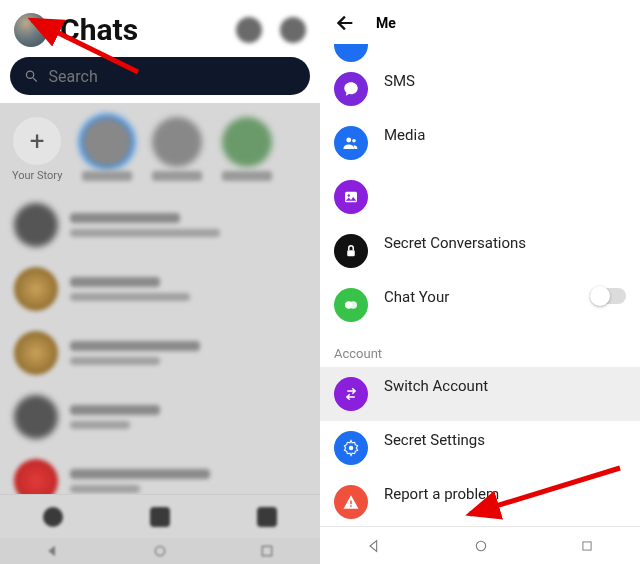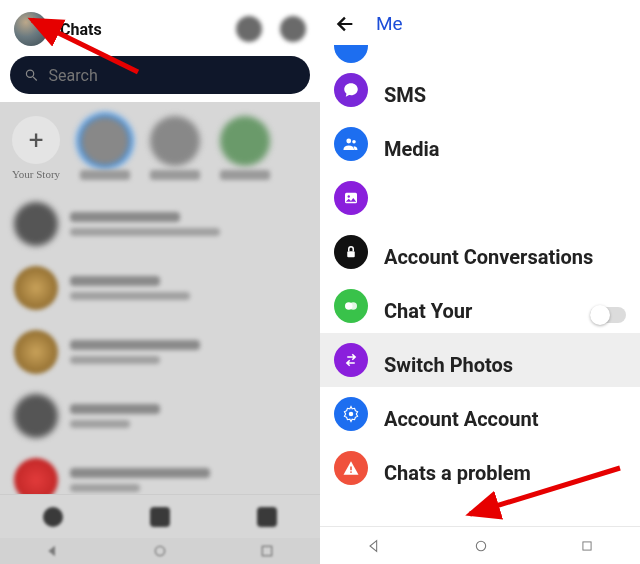--- a/index.html
+++ b/index.html
@@ -5,21 +5,21 @@
   * { box-sizing: border-box; margin: 0; padding: 0; font-family: -apple-system, BlinkMacSystemFont, "Segoe UI", Roboto, Helvetica, Arial, sans-serif; }
   body { width: 640px; height: 564px; overflow: hidden; background: #fff; position: relative; }
   .split { display: flex; width: 640px; height: 564px; }
   .left-pane { width: 320px; height: 564px; position: relative; background: #d7d7d7; overflow:hidden;}
   .right-pane { width: 320px; height: 564px; position: relative; background: #fff; display:flex; flex-direction:column;}
 
   
   .left-top { background:#fff; padding:8px 10px 8px 10px;}
   .left-header { display:flex; align-items:center; gap:12px; padding:4px 4px 10px 4px; position:relative;}
   .avatar-main { width:34px; height:34px; border-radius:50%; background: radial-gradient(circle at 35% 30%, #bca88a 0%, #6b7a80 45%, #3a4a52 100%);}
-  .chats-title { font-size:16px; font-weight:700; color:#111;}
+  .chats-title { font-size:30px; font-weight:700; color:#111;}
   .left-header-icons { margin-left:auto; display:flex; gap:18px;}
   .hicon { width:26px; height:26px; border-radius:50%; background:#6a6a6a; filter: blur(2px);}
   .search-wrap { background:#0f172a; border-radius:22px; height:38px; display:flex; align-items:center; padding:0 14px; gap:10px; color:#7a7a7a;}
   .search-wrap input { border:none; background:transparent; outline:none; font-size:16px; color:#7a7a7a; width:100%;}
   .search-icon { width:16px; height:16px; }
 
   .stories { display:flex; gap:20px; padding:14px 12px 6px 12px;}
   .story { display:flex; flex-direction:column; align-items:center; gap:4px;}
   .story-ring { width:50px; height:50px; border-radius:50%; background:#888; filter: blur(3px);}
   .story-plus { width:48px; height:48px; border-radius:50%; background:#e4e4e4; display:flex; align-items:center; justify-content:center; font-size:26px; color:#555;}
@@ -39,24 +39,24 @@
   .dark-av{background:#555; filter: blur(3px);}
 
   .bottom-nav { position:absolute; left:0; right:0; bottom:26px; height:44px; background:#d7d7d7; display:flex; justify-content:space-around; align-items:center; border-top:1px solid rgba(0,0,0,0.05);}
   .bn-icon { width:20px; height:20px; background:#3a3a3a; border-radius:4px; filter:blur(1.5px);}
   .sys-nav-left { position:absolute; left:0; right:0; bottom:0; height:26px; background:#d2d2d2; display:flex; justify-content:space-around; align-items:center;}
   .sys-nav-left .sn { width:16px; height:16px; filter: blur(1px);}
 
   
   .r-header { display:flex; align-items:center; gap:20px; padding:12px 14px 10px 14px;}
   .back-arrow { width:22px; height:22px;}
-  .r-title { font-size:19px; font-weight:400; color:#1d4ed8;}
+  .r-title { font-size:14px; font-weight:700; color:#000000;}
   .settings-scroll { flex:1; overflow:hidden;}
   .tiny-blue { width:34px; height:18px; margin-left:14px; border-radius:0 0 17px 17px; background:#1d6ef0;}
-  .setting-row { display:flex; align-items:flex-end; gap:16px; padding:10px 14px; font-size:20px; color:#222;font-weight:bold;}
+  .setting-row { display:flex; align-items:flex-start; gap:16px; padding:10px 14px; font-size:15px; color:#222;}
   .setting-row.highlight { background:#eeeeee;}
   .sicon { width:34px; height:34px; border-radius:50%; display:flex; align-items:center; justify-content:center; flex-shrink:0;}
   .sicon svg { width:18px; height:18px; fill:#fff;}
   .section-label { font-size:13px; color:#888; padding:14px 14px 6px 14px;}
   .toggle { margin-left:auto; width:36px; height:16px; border-radius:10px; background:#dcdcdc; position:relative;}
   .toggle::after { content:""; position:absolute; left:0; top:-2px; width:20px; height:20px; border-radius:50%; background:#fff; box-shadow:0 1px 3px rgba(0,0,0,0.3);}
 
   .sys-nav-right { height:38px; border-top:1px solid #e8e8e8; display:flex; justify-content:space-around; align-items:center; background:#fff;}
   .sn-shape { color:#6a6a6a;}
 
@@ -84,21 +84,21 @@
             <circle cx="10" cy="10" r="6" fill="none" stroke="#888" stroke-width="2"></circle>
             <line x1="15" y1="15" x2="21" y2="21" stroke="#888" stroke-width="2"></line>
           </svg>
         <input placeholder="Search" style="">
       </div>
     </div>
 
     <div class="stories">
       <div class="story">
         <div class="story-plus">+</div>
-        <div class="story-label clear" style="color:#6a6a6a; width:auto;font-family:Liberation Serif, serif;">Your Story</div>
+        <div class="story-label clear" style="color:#6a6a6a; width:auto;">Your Story</div>
       </div>
       <div class="story">
           <div class="story-ring ringed"></div>
           <div class="story-label"></div>
         </div>
       <div class="story">
           <div class="story-ring"></div>
           <div class="story-label"></div>
         </div>
       <div class="story">
@@ -206,60 +206,61 @@
             </svg>
           </div>
       </div>
       <div class="setting-row">
         <div class="sicon" style="background:#111111">
             <svg viewBox="0 0 24 24">
               <rect x="7" y="11" width="10" height="8" rx="1.5"></rect>
               <path d="M9 11V8a3 3 0 016 0v3" fill="none" stroke="#fff" stroke-width="2"></path>
             </svg>
           </div>
-        <span>Account Conversations</span>
+        <span>Secret Conversations</span>
       </div>
       <div class="setting-row">
         <div class="sicon" style="background:#39c24a">
             <svg viewBox="0 0 24 24">
               <circle cx="9" cy="12" r="5"></circle>
               <circle cx="15" cy="12" r="5" fill="#fff" opacity="0.85"></circle>
             </svg>
           </div>
         <span>Chat Your</span>
         <div class="toggle"></div>
       </div>
 
+      <div class="section-label">Account</div>
 
       <div class="setting-row highlight">
         <div class="sicon" style="background:#8a1fdc">
             <svg viewBox="0 0 24 24">
               <path d="M7 7h8l-2-2 1.4-1.4L19 8l-4.6 4.4L13 11l2-2H7zM17 17H9l2 2-1.4 1.4L5 16l4.6-4.4L11 13l-2 2h8z"></path>
             </svg>
           </div>
-        <span>Switch Photos</span>
+        <span>Switch Account</span>
       </div>
       <div class="setting-row">
         <div class="sicon" style="background:#1d6ef0">
             <svg viewBox="0 0 24 24">
               <circle cx="12" cy="12" r="3"></circle>
               <path d="M12 2l1.5 3 3.3-.6 1 3.2 3 1.5-1.7 2.9 1.7 2.9-3 1.5-1 3.2-3.3-.6L12 22l-1.5-3-3.3.6-1-3.2-3-1.5 1.7-2.9L3.2 9.1l3-1.5 1-3.2 3.3.6z" fill="none" stroke="#fff" stroke-width="1.5"></path>
             </svg>
           </div>
-        <span>Account Account</span>
+        <span>Secret Settings</span>
       </div>
       <div class="setting-row">
         <div class="sicon" style="background:#f0513c">
             <svg viewBox="0 0 24 24">
               <path d="M12 3l10 18H2z"></path>
               <rect x="11" y="10" width="2" height="5" fill="#f0513c"></rect>
               <rect x="11" y="16.5" width="2" height="2" fill="#f0513c"></rect>
             </svg>
           </div>
-        <span>Chats a problem</span>
+        <span>Report a problem</span>
       </div>
 
     </div>
 
     <div class="sys-nav-right">
       <svg class="sn-shape" width="16" height="16" viewBox="0 0 24 24">
           <path d="M16 4 L6 12 L16 20 Z" fill="none" stroke="#777" stroke-width="1.6"></path>
         </svg>
       <svg class="sn-shape" width="16" height="16" viewBox="0 0 24 24">
           <circle cx="12" cy="12" r="7" fill="none" stroke="#777" stroke-width="1.6"></circle>

